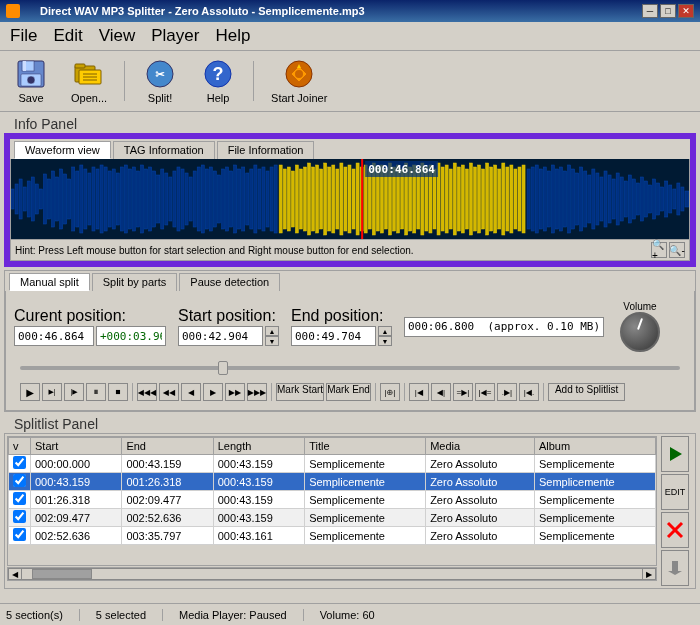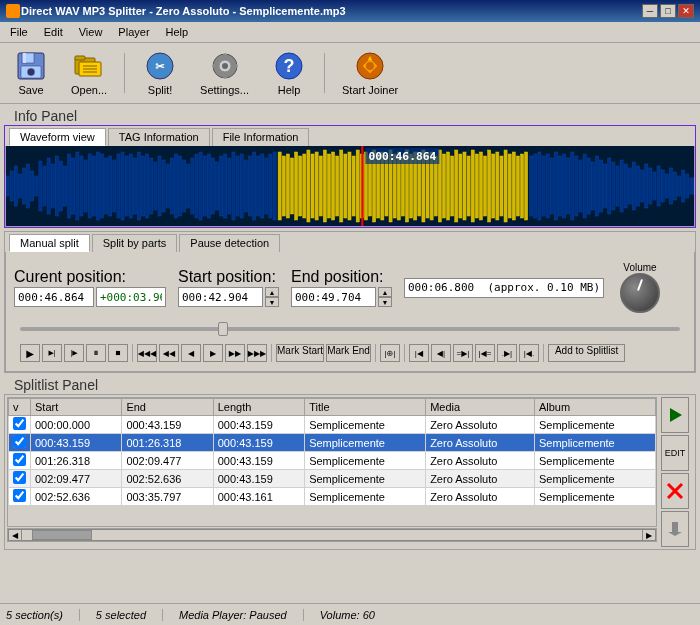--- a/index.html
+++ b/index.html
@@ -1,28 +1,28 @@
 <!DOCTYPE html>
 <html><head>
   <meta charset="utf-8">
   <style>
     * { box-sizing: border-box; margin: 0; padding: 0; }
     body { font-family: 'Tahoma', Arial, sans-serif; font-size: 11px; background: #d4d0c8; width: 700px; height: 625px; overflow: hidden; }
     
     
     .titlebar { background: linear-gradient(to bottom, #0a246a, #3a6ea5); color: white; padding: 3px 6px; display: flex; align-items: center; justify-content: space-between; height: 22px; }
-    .titlebar-title { font-size: 11px; font-weight: bold; display: flex; align-items: center; gap: 1px; }
+    .titlebar-title { font-size: 11px; font-weight: bold; display: flex; align-items: center; gap: 20px; }
     .titlebar-icon { width: 14px; height: 14px; background: #ff8c00; border-radius: 2px; display: inline-block; }
     .titlebar-controls { display: flex; gap: 2px; }
     .titlebar-btn { width: 16px; height: 14px; background: #d4d0c8; border: 1px solid #666; font-size: 9px; display: flex; align-items: center; justify-content: center; cursor: pointer; color: black; }
     .titlebar-btn.close { background: #c0392b; color: white; }
     
     
     .menubar { background: #d4d0c8; border-bottom: 1px solid #a0a0a0; padding: 2px 4px; display: flex; gap: 4px; }
-    .menubar-item { padding: 2px 6px; cursor: pointer; font-size: 11px; }
+    .menubar-item { padding: 2px 6px; cursor: pointer; font-size: 17px; }
     
     
     .toolbar { background: #d4d0c8; border-bottom: 1px solid #a0a0a0; padding: 4px 6px; display: flex; align-items: center; gap: 8px; }
     .toolbar-btn { display: flex; flex-direction: column; align-items: center; gap: 2px; cursor: pointer; padding: 2px 6px; border: 1px solid transparent; min-width: 50px; }
     .toolbar-icon { width: 32px; height: 32px; display: flex; align-items: center; justify-content: center; }
     .toolbar-label { font-size: 11px; }
     .toolbar-sep { width: 1px; height: 40px; background: #a0a0a0; margin: 0 2px; }
     
     
     .tabs { display: flex; background: #d4d0c8; padding: 2px 4px 0; }
@@ -142,34 +142,20 @@
       <svg width="32" height="32" viewBox="0 0 32 32">
         <circle cx="16" cy="16" r="13" fill="#4488cc" stroke="#336" stroke-width="1"></circle>
         <text x="16" y="20" text-anchor="middle" fill="white" font-size="11" font-weight="bold">✂</text>
       </svg>
     </div>
     <span class="toolbar-label">Split!</span>
   </div>
   <div class="toolbar-btn">
     <div class="toolbar-icon">
       <svg width="32" height="32" viewBox="0 0 32 32">
-        <circle cx="16" cy="16" r="12" fill="#888" stroke="#555" stroke-width="1"></circle>
-        <circle cx="16" cy="16" r="6" fill="#ccc" stroke="#888" stroke-width="1"></circle>
-        <rect x="14" y="4" width="4" height="5" fill="#888"></rect>
-        <rect x="14" y="23" width="4" height="5" fill="#888"></rect>
-        <rect x="4" y="14" width="5" height="4" fill="#888"></rect>
-        <rect x="23" y="14" width="5" height="4" fill="#888"></rect>
-        <circle cx="16" cy="16" r="3" fill="#666"></circle>
-      </svg>
-    </div>
-    <span class="toolbar-label">Settings...</span>
-  </div>
-  <div class="toolbar-btn">
-    <div class="toolbar-icon">
-      <svg width="32" height="32" viewBox="0 0 32 32">
         <circle cx="16" cy="16" r="13" fill="#3366cc" stroke="#1133aa" stroke-width="1"></circle>
         <text x="16" y="22" text-anchor="middle" fill="white" font-size="18" font-weight="bold">?</text>
       </svg>
     </div>
     <span class="toolbar-label">Help</span>
   </div>
   <div class="toolbar-sep"></div>
   <div class="toolbar-btn">
     <div class="toolbar-icon">
       <svg width="32" height="32" viewBox="0 0 32 32">
@@ -180,21 +166,21 @@
       </svg>
     </div>
     <span class="toolbar-label">Start Joiner</span>
   </div>
 </div>
 
 <div class="info-panel-outer">
   <div class="panel-header-row">
     <span class="panel-label">Info Panel</span>
   </div>
-  <div style="border: 1px solid #6d28d9; background: #fdba74;">
+  <div style="border: 6px solid #6d28d9; background: #fdba74;">
     <div class="tabs">
       <div class="tab active">Waveform view</div>
       <div class="tab">TAG Information</div>
       <div class="tab">File Information</div>
     </div>
     <div class="tab-content">
       <div class="waveform-container">
         <svg class="waveform-svg" viewBox="0 0 670 80" preserveAspectRatio="none">
 
           <rect width="670" height="80" fill="#001a33"></rect>
@@ -376,20 +362,27 @@
           </g>
 
           <line x1="347" y1="0" x2="347" y2="80" stroke="red" stroke-width="2"></line>
 
           <rect x="350" y="2" width="72" height="16" fill="#003080" opacity="0.7"></rect>
           <text x="386" y="14" text-anchor="middle" fill="white" font-size="11" font-family="monospace" font-weight="bold">000:46.864</text>
         </svg>
         
         
       </div>
+      <div class="waveform-hint">
+        <span>Hint: Press Left mouse button for start selection and Right mouse button for end selection.</span>
+        <div style="display:flex; gap:2px;">
+          <div class="zoom-btn">🔍+</div>
+          <div class="zoom-btn">🔍-</div>
+        </div>
+      </div>
     </div>
   </div>
 </div>
 
 <div class="split-panel-outer">
   <div style="border: 1px solid #a0a0a0; background: #d4d0c8;">
     <div class="tabs">
       <div class="tab active">Manual split</div>
       <div class="tab">Split by parts</div>
       <div class="tab">Pause detection</div>
@@ -584,18 +577,18 @@
       <div class="action-btn" style="height:36px; background:#d4d0c8;">
         <svg width="20" height="20" viewBox="0 0 20 20">
           <rect x="7" y="3" width="6" height="10" fill="#888"></rect>
           <polygon points="3,13 10,17 17,13" fill="#888"></polygon>
         </svg>
       </div>
     </div>
   </div>
 </div>
 
-<div class="statusbar" style="position:absolute; bottom:0; left:0; right:0;font-style:italic;">
+<div class="statusbar" style="position:absolute; bottom:0; left:0; right:0;">
   <span class="statusbar-item">5 section(s)</span>
   <span class="statusbar-item">5 selected</span>
   <span class="statusbar-item">Media Player: Paused</span>
   <span>Volume: 60</span>
 </div>
 
 </body></html>

